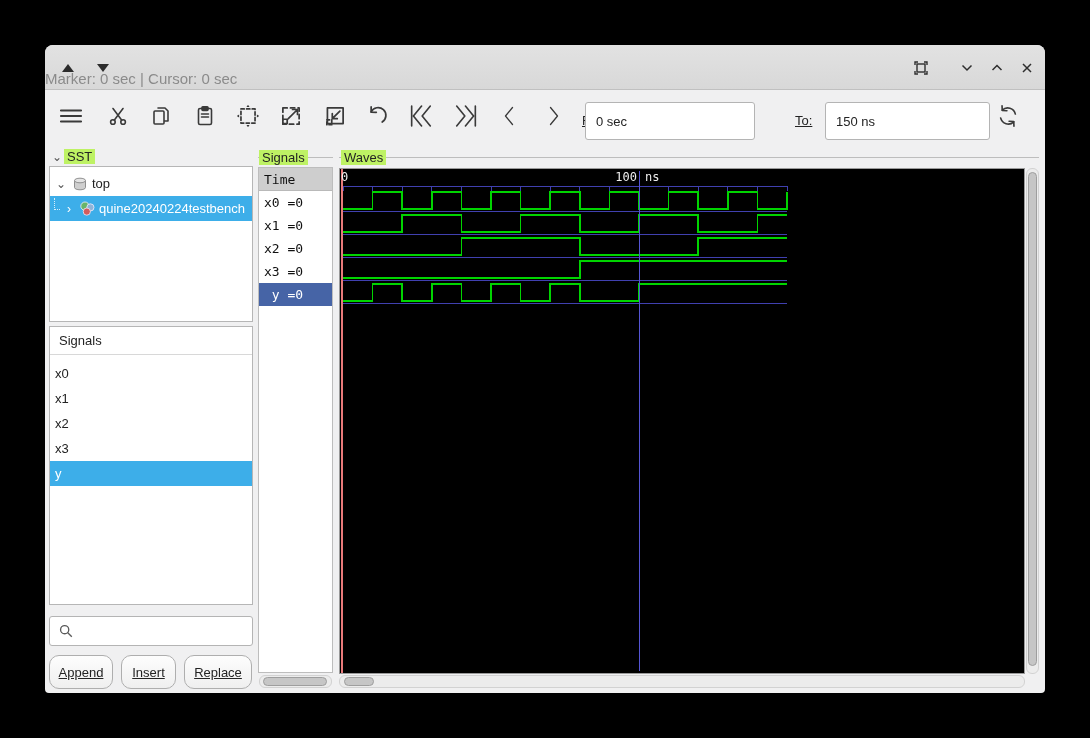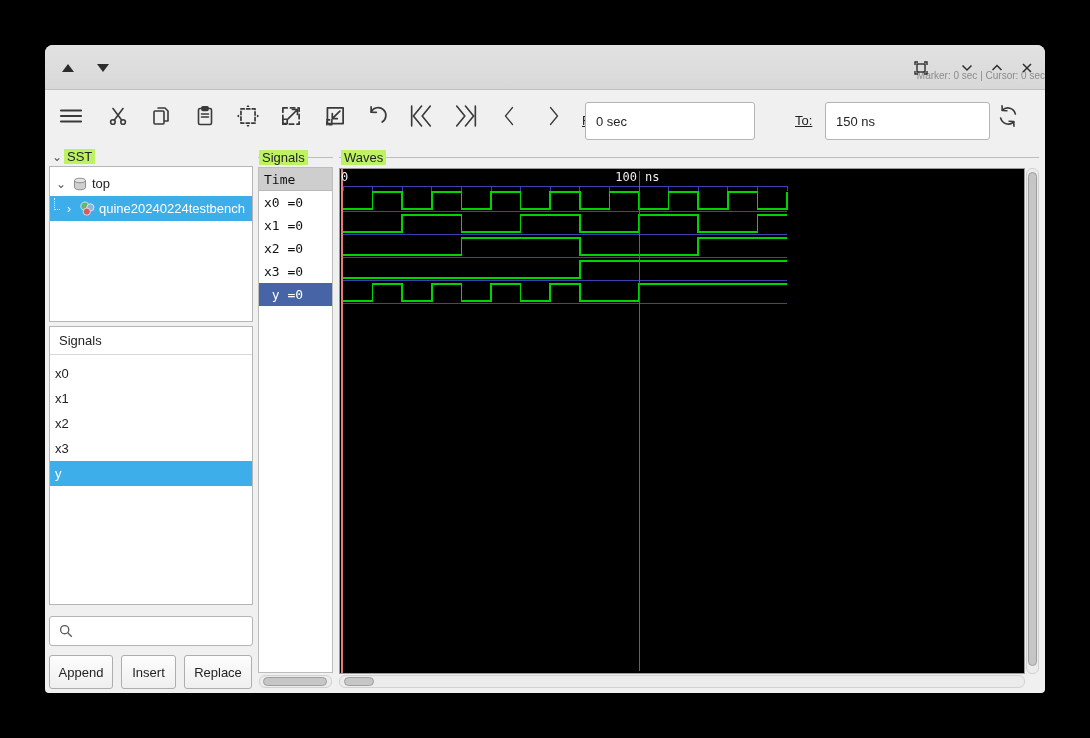--- a/index.html
+++ b/index.html
@@ -6,22 +6,22 @@
   html,body { width:1090px; height:738px; background:#000; overflow:hidden;
               font-family:"Liberation Sans", sans-serif; }
   .window { position:absolute; left:45px; top:45px; width:1000px; height:648px;
             background:#f0f0f1; border-radius:8px 8px 4px 4px; overflow:hidden; }
 
   
   .titlebar { position:absolute; left:0; top:0; width:100%; height:45px;
               background:linear-gradient(#e2e2e2,#d8d8d8); border-bottom:1px solid #c0c0c0; }
   .tb-title { position:absolute; left:0; right:0; top:7px; text-align:center;
               font-size:14px; color:#1c1c1c; }
-  .tb-sub   { position:absolute; left:0; right:0; top:25px; text-align:right;
-              font-size:10px; color:#8b8b8b;padding-left:22px; }
+  .tb-sub   { position:absolute; left:0; right:0; top:25px; text-align:left;
+              font-size:15px; color:#8b8b8b; }
   .tb-btn { position:absolute; top:13px; width:20px; height:20px; display:flex;
             align-items:center; justify-content:center; cursor:default; }
   .tri { width:0; height:0; border-left:6px solid transparent; border-right:6px solid transparent; }
   .tri.up   { border-bottom:8px solid #2c2c2c; }
   .tri.down { border-top:8px solid #2c2c2c; }
 
   
   .toolbar { position:absolute; left:0; top:46px; width:100%; height:58px; }
   .ticon { position:absolute; top:10px; width:30px; height:30px; display:flex;
            align-items:center; justify-content:center; }
@@ -45,22 +45,22 @@
                     color:#232323; border-bottom:1px solid #d8d8d8; }
   .sig-item { height:25px; line-height:25px; padding-left:5px; font-size:13px; color:#232323; }
   .sig-item.selected { background:#3daee9; color:#fff; }
 
   .search { position:absolute; background:#fff; border:1px solid #b4b4b4; border-radius:3px;
             display:flex; align-items:center; padding-left:8px; }
   .search input { border:none; outline:none; flex:1; font-size:13px; background:transparent; height:100%;
                   font-family:"Liberation Sans", sans-serif; }
 
   .btn { position:absolute; height:34px; background:linear-gradient(#fdfdfd,#efefef);
-         border:1px solid #aeaeae; border-radius:3px; font-size:13px; color:#232323;
-         display:flex; align-items:center; justify-content:center; }
+         border:1px solid #aeaeae; border-radius:10px; font-size:13px; color:#232323;
+         display:flex; align-items:center; justify-content:center;text-decoration:underline; }
 
   
   .mono { font-family:"DejaVu Sans Mono", monospace; }
   .namecol { position:absolute; left:213px; top:122px; width:75px; height:506px;
              background:#fff; border:1px solid #bdbdbd; overflow:hidden; }
   .time-header { height:23px; line-height:23px; background:#cecece; border-bottom:1px solid #b9b9b9;
                  padding-left:5px; font-size:13px; color:#111; }
   .name-row { height:23px; line-height:23px; padding-left:5px; font-size:13px; color:#111; white-space:pre; }
   .name-row.selected { background:#4664a6; color:#fff; }
 

